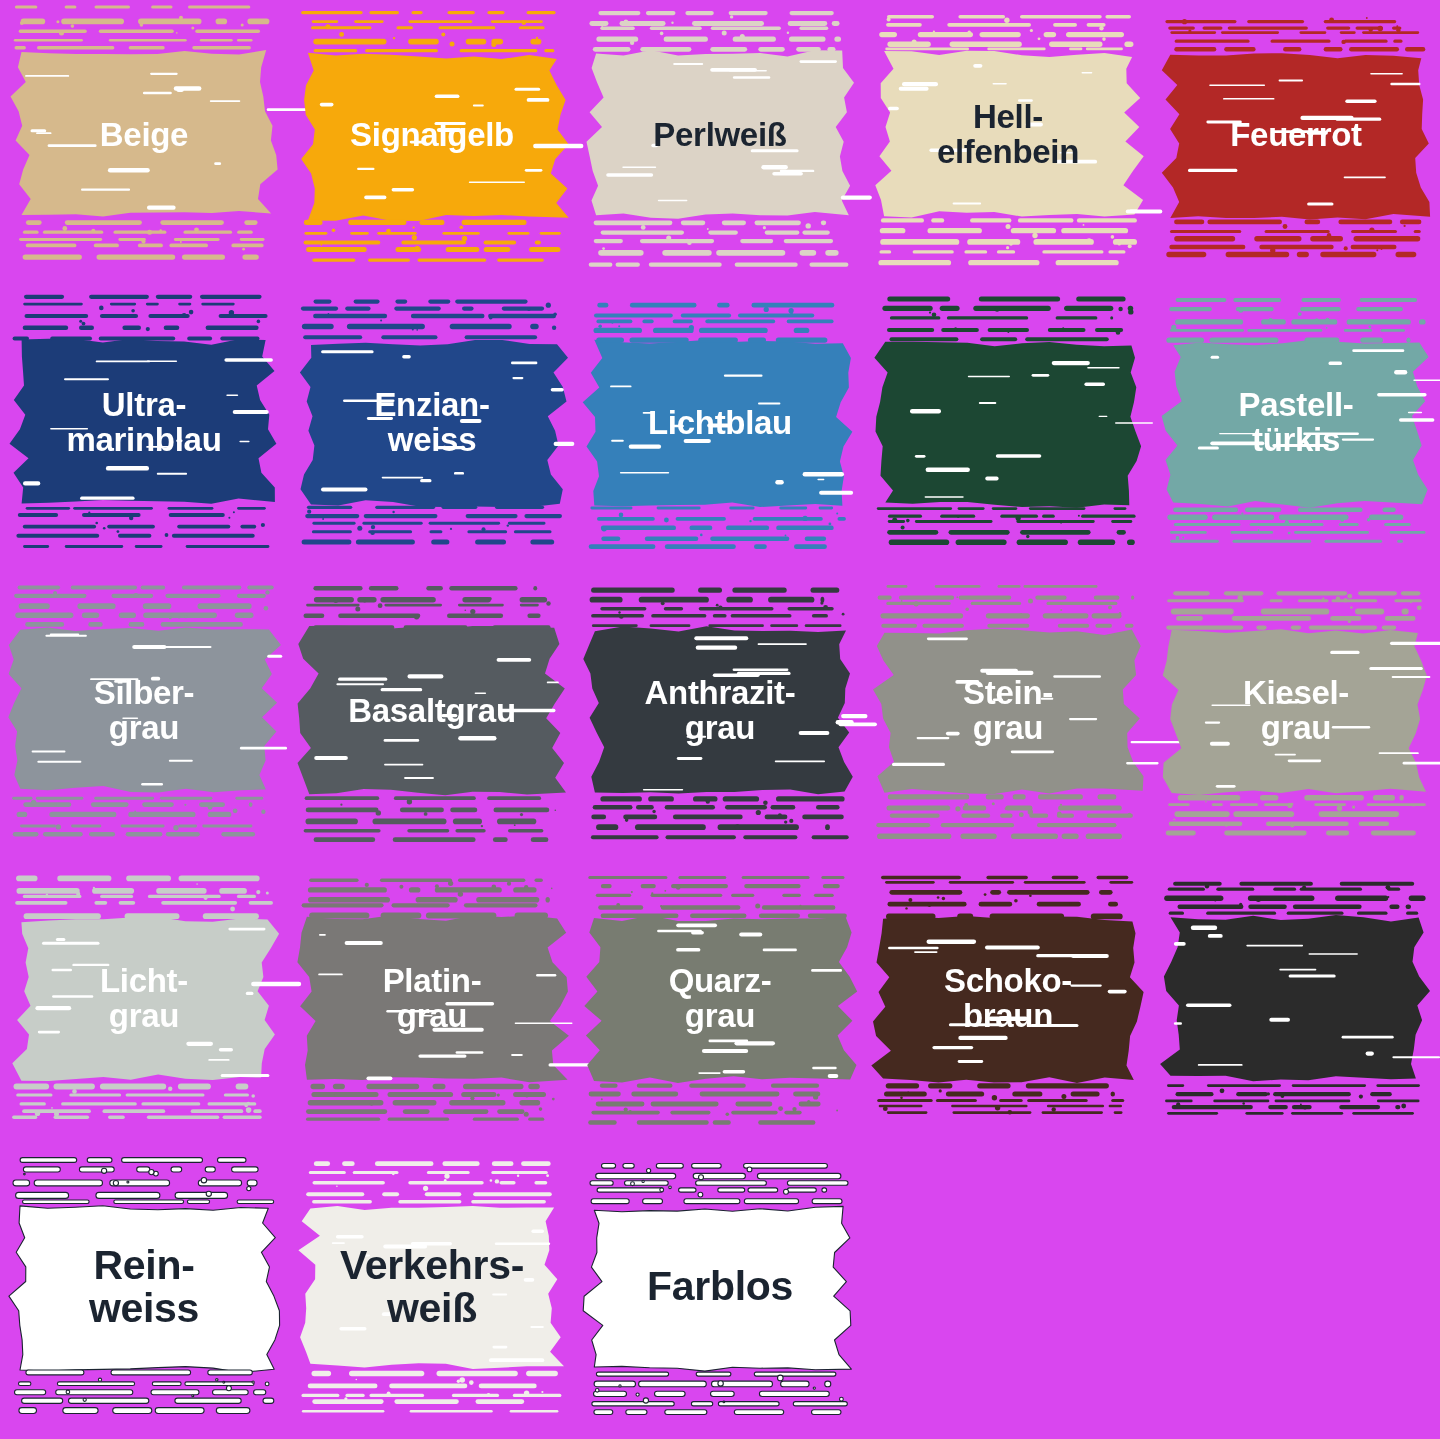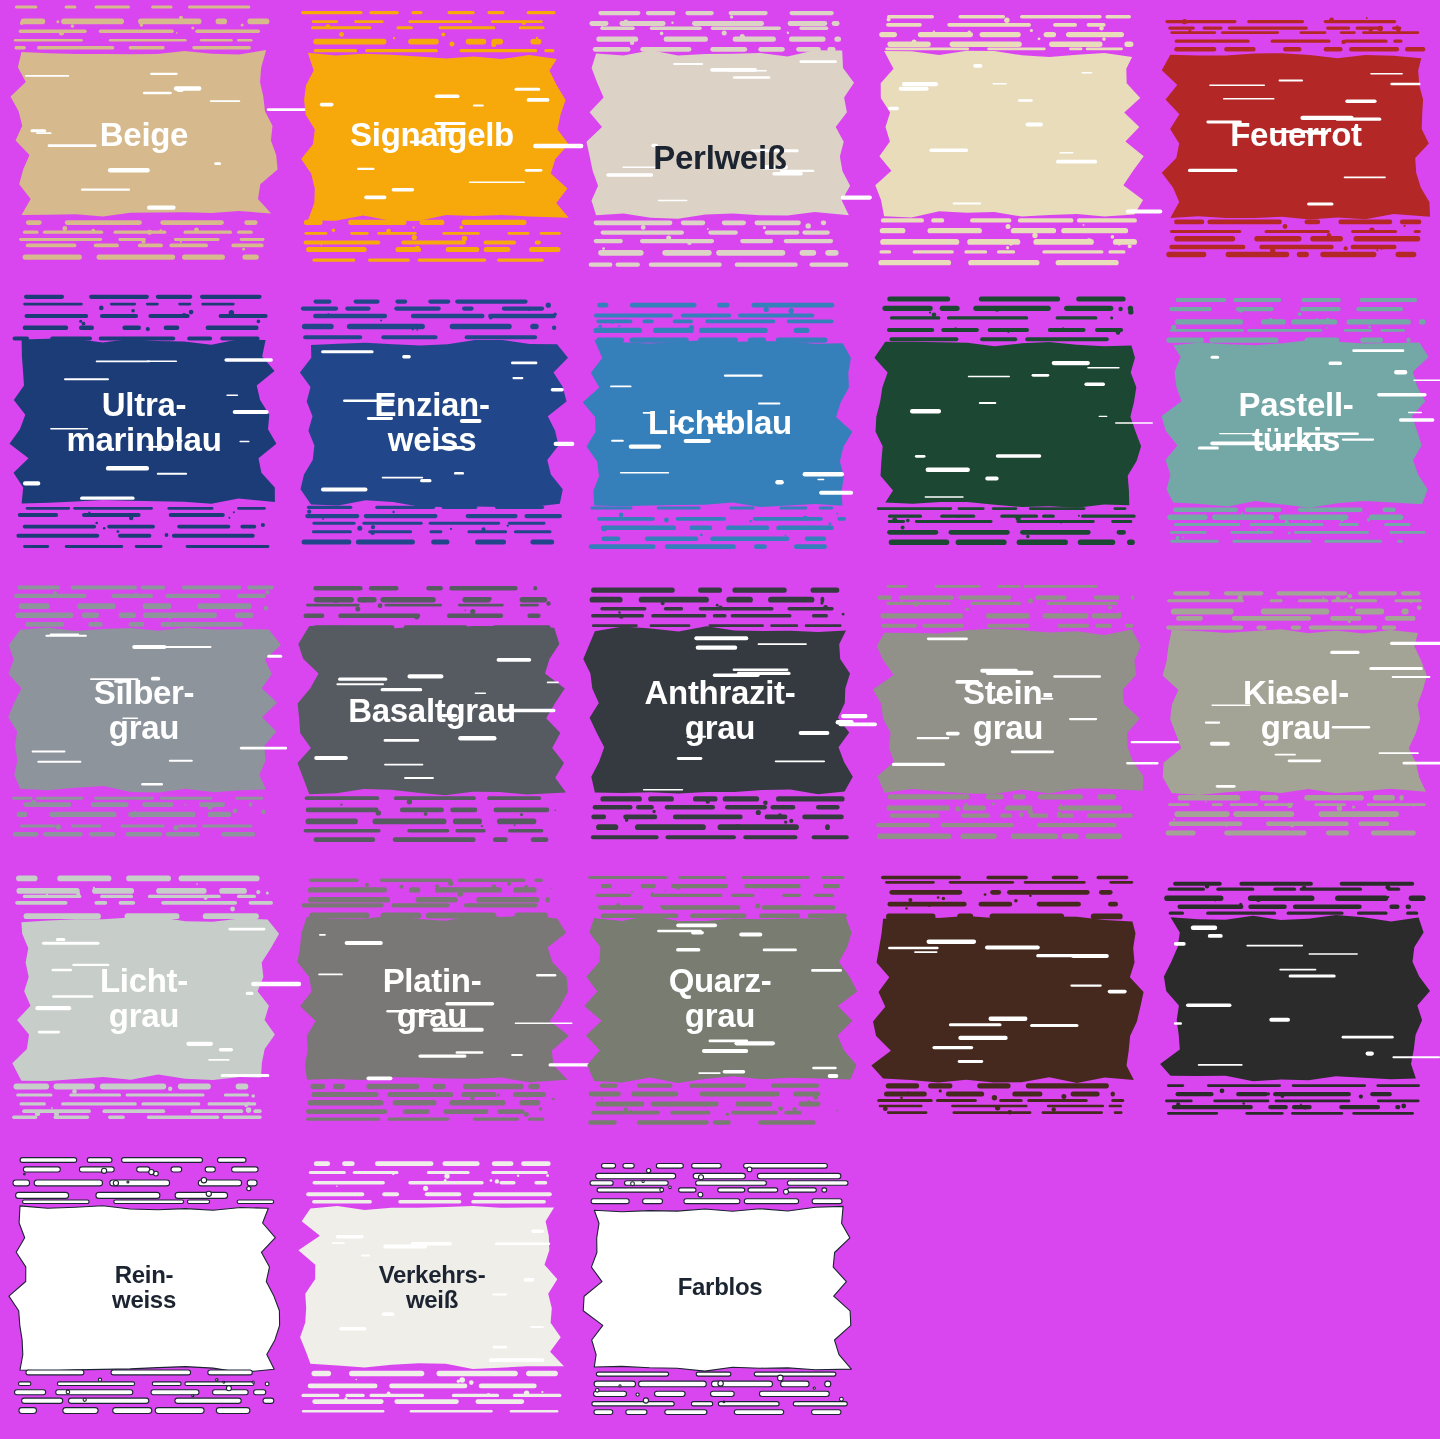--- a/index.html
+++ b/index.html
@@ -61,21 +61,21 @@
     text-align: center;
     font-weight: bold;
     font-size: 33px;
     line-height: 1.06;
     letter-spacing: -0.3px;
     white-space: pre-line;
     pointer-events: none;
   }
 
   
-  .row-last .swatch-label { font-size: 24px; }
+  .row-last .swatch-label { font-size: 41px; }
 </style>
 </head>
 <body>
 
 <svg width="0" height="0" style="position:absolute" aria-hidden="true">
   <defs>
 
     <path id="brushBody" d="
       M 14,36 C 9,30 16,24 24,25 L 60,21 L 120,19 L 186,22 L 236,26
       C 248,27 252,33 249,40 L 252,74 L 254,120 L 253,166 L 250,188
@@ -361,21 +361,21 @@
           <rect x="63.3" y="117.8" width="6.7" height="3.4" rx="1.7" fill="#ffffff"></rect>
           <rect x="141.0" y="44.1" width="37.9" height="1.5" rx="0.8" fill="#ffffff"></rect>
           <rect x="69.8" y="173.8" width="29.6" height="1.4" rx="0.7" fill="#ffffff"></rect>
           <rect x="162.7" y="123.2" width="47.9" height="3.1" rx="1.5" fill="#ffffff"></rect>
           <rect x="122.2" y="41.9" width="46.7" height="3.8" rx="1.9" fill="#ffffff"></rect>
           <rect x="252.8" y="169.4" width="31.1" height="4.3" rx="2.2" fill="#ffffff"></rect>
           <rect x="34.3" y="140.5" width="33.9" height="1.4" rx="0.7" fill="#ffffff"></rect>
           <rect x="211.5" y="34.2" width="37.4" height="2.8" rx="1.4" fill="#ffffff"></rect>
         </svg>
       </div>
-      <div class="swatch-label" style="color: rgb(27, 36, 48); margin-top: 23px;">Perlweiß</div>
+      <div class="swatch-label" style="color: rgb(27, 36, 48);">Perlweiß</div>
     </div>
     <div class="swatch-cell">
       <div class="swatch-paint">
         <svg viewBox="0 0 264 218" preserveAspectRatio="none">
           <g fill="#E8DCBB">
             <path d="M 8.1,25.1 L 35.6,25.3 L 63.2,29.1 L 90.7,24.8 L 118.3,24.9 L 145.8,29.3 L 173.4,30.9 L 201.0,28.8 L 228.5,26.9 L 256.1,30.9 L 250.3,42.7 L 250.7,57.3 L 264.2,71.9 L 248.2,86.4 L 263.3,101.0 L 249.4,115.6 L 267.7,130.2 L 257.1,144.8 L 247.4,159.3 L 267.1,173.9 L 258.4,188.5 L 228.5,190.6 L 201.0,188.0 L 173.4,189.1 L 145.8,190.5 L 118.3,186.1 L 90.7,186.8 L 63.2,185.2 L 35.6,191.5 L 8.1,190.3 L 5.0,173.9 L -0.7,159.3 L 15.4,144.8 L 3.4,130.2 L 13.9,115.6 L 9.5,101.0 L 14.1,86.4 L 4.8,71.9 L 4.7,57.3 L 17.5,42.7 Z"></path>
             <rect x="9.3" y="21.5" width="83.7" height="2.7" rx="1.3"></rect>
             <rect x="111.3" y="21.5" width="58.3" height="2.7" rx="1.3"></rect>
             <rect x="193.1" y="21.5" width="13.3" height="2.7" rx="1.3"></rect>
             <rect x="209.9" y="21.5" width="37.0" height="2.7" rx="1.3"></rect>
@@ -446,20 +446,22 @@
           <rect x="205.5" y="46.0" width="10.8" height="1.4" rx="0.7" fill="#ffffff"></rect>
           <rect x="53.4" y="122.6" width="38.7" height="3.3" rx="1.6" fill="#ffffff"></rect>
           <rect x="149.5" y="96.6" width="17.4" height="4.0" rx="2.0" fill="#ffffff"></rect>
           <rect x="97.2" y="37.9" width="9.2" height="3.9" rx="2.0" fill="#ffffff"></rect>
           <rect x="249.8" y="183.6" width="36.5" height="3.8" rx="1.9" fill="#ffffff"></rect>
           <rect x="26.0" y="56.0" width="36.0" height="4.3" rx="2.1" fill="#ffffff"></rect>
           <rect x="180.0" y="133.8" width="41.1" height="3.8" rx="1.9" fill="#ffffff"></rect>
           <rect x="253.8" y="183.4" width="7.9" height="1.6" rx="0.8" fill="#ffffff"></rect>
         </svg>
       </div>
+      <div class="swatch-label" style="color: rgb(27, 36, 48);">Hell-
+elfenbein</div>
     </div>
     <div class="swatch-cell">
       <div class="swatch-paint">
         <svg viewBox="0 0 264 218" preserveAspectRatio="none">
           <g fill="#B32826">
             <path d="M 6.3,28.8 L 34.2,29.4 L 62.1,29.5 L 90.0,27.5 L 117.9,27.2 L 145.7,29.0 L 173.6,32.3 L 201.5,29.0 L 229.4,29.7 L 257.3,32.2 L 254.2,44.3 L 255.2,59.0 L 259.1,73.6 L 258.2,88.2 L 257.7,102.9 L 264.8,117.5 L 251.2,132.1 L 252.2,146.8 L 256.8,161.4 L 265.4,176.1 L 266.1,190.7 L 229.4,187.9 L 201.5,193.3 L 173.6,191.4 L 145.7,193.5 L 117.9,190.8 L 90.0,192.0 L 62.1,192.0 L 34.2,190.3 L 6.3,192.1 L 15.2,176.1 L 9.0,161.4 L -2.2,146.8 L 12.3,132.1 L 15.2,117.5 L 6.1,102.9 L 15.4,88.2 L 1.5,73.6 L 13.3,59.0 L -2.2,44.3 Z"></path>
             <rect x="10.3" y="21.1" width="42.0" height="4.4" rx="2.2"></rect>
             <rect x="60.2" y="21.1" width="31.4" height="4.4" rx="2.2"></rect>
             <rect x="119.1" y="21.1" width="18.3" height="4.4" rx="2.2"></rect>
             <rect x="159.7" y="21.1" width="18.8" height="4.4" rx="2.2"></rect>
@@ -1729,20 +1731,22 @@
           <rect x="231.7" y="99.8" width="19.0" height="3.6" rx="1.8" fill="#ffffff"></rect>
           <rect x="109.0" y="55.4" width="54.8" height="4.1" rx="2.0" fill="#ffffff"></rect>
           <rect x="56.4" y="155.9" width="40.8" height="3.3" rx="1.7" fill="#ffffff"></rect>
           <rect x="112.5" y="126.6" width="38.9" height="4.4" rx="2.2" fill="#ffffff"></rect>
           <rect x="72.9" y="133.2" width="52.6" height="3.0" rx="1.5" fill="#ffffff"></rect>
           <rect x="38.1" y="61.2" width="23.4" height="1.8" rx="0.9" fill="#ffffff"></rect>
           <rect x="12.1" y="56.8" width="50.5" height="2.4" rx="1.2" fill="#ffffff"></rect>
           <rect x="81.7" y="170.1" width="25.5" height="2.8" rx="1.4" fill="#ffffff"></rect>
         </svg>
       </div>
+      <div class="swatch-label" style="color: rgb(255, 255, 255);">Schoko-
+braun</div>
     </div>
     <div class="swatch-cell">
       <div class="swatch-paint">
         <svg viewBox="0 0 264 218" preserveAspectRatio="none">
           <g fill="#2B2B2B">
             <path d="M 6.5,27.2 L 34.1,29.2 L 61.6,29.8 L 89.2,25.8 L 116.8,30.1 L 144.3,28.7 L 171.9,25.1 L 199.4,27.3 L 227.0,31.4 L 254.6,27.6 L 259.6,42.6 L 250.3,57.2 L 248.5,71.8 L 255.2,86.4 L 266.0,101.0 L 253.3,115.6 L 258.1,130.2 L 251.6,144.8 L 249.8,159.4 L 247.0,173.9 L 251.9,188.5 L 227.0,189.3 L 199.4,187.8 L 171.9,186.2 L 144.3,190.2 L 116.8,189.4 L 89.2,191.3 L 61.6,185.8 L 34.1,186.1 L 6.5,185.7 L -3.9,173.9 L 15.8,159.4 L 14.7,144.8 L 12.7,130.2 L 14.9,115.6 L 2.2,101.0 L -0.1,86.4 L 7.3,71.8 L 13.6,57.2 L 15.8,42.6 Z"></path>
             <rect x="4.7" y="21.6" width="15.3" height="3.1" rx="1.6"></rect>
             <rect x="42.2" y="21.6" width="69.9" height="3.1" rx="1.6"></rect>
             <rect x="122.7" y="21.6" width="56.8" height="3.1" rx="1.6"></rect>
             <rect x="193.0" y="21.6" width="30.5" height="3.1" rx="1.6"></rect>

